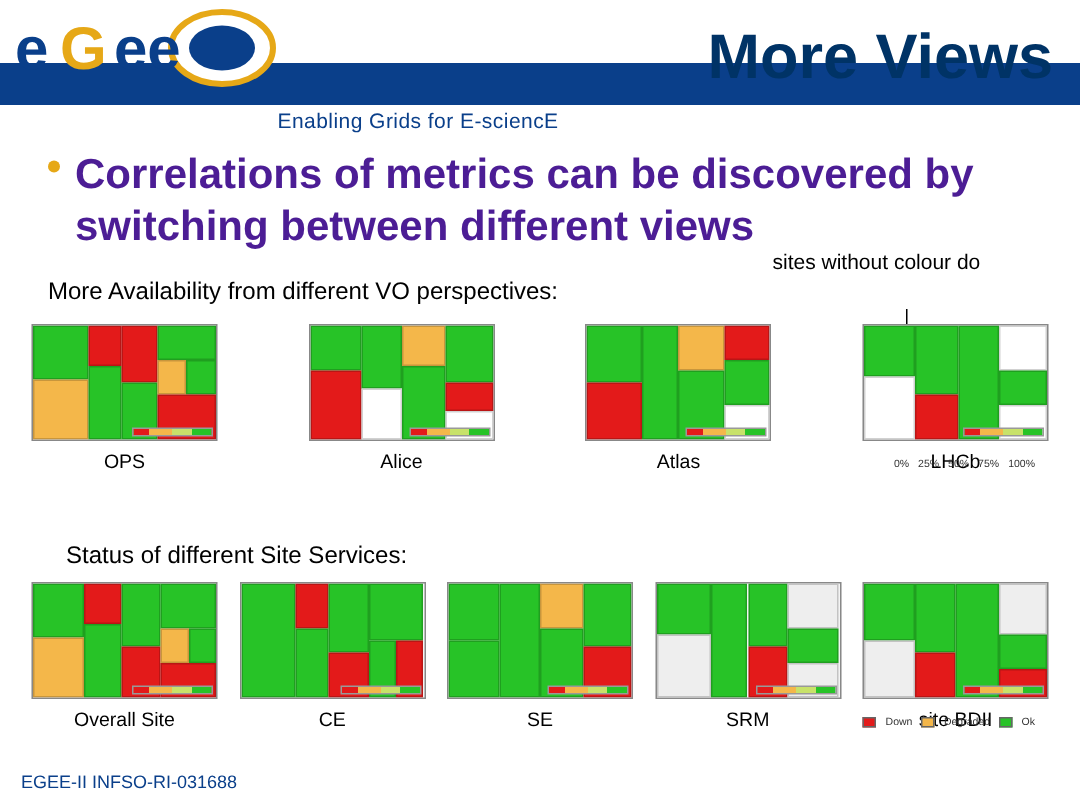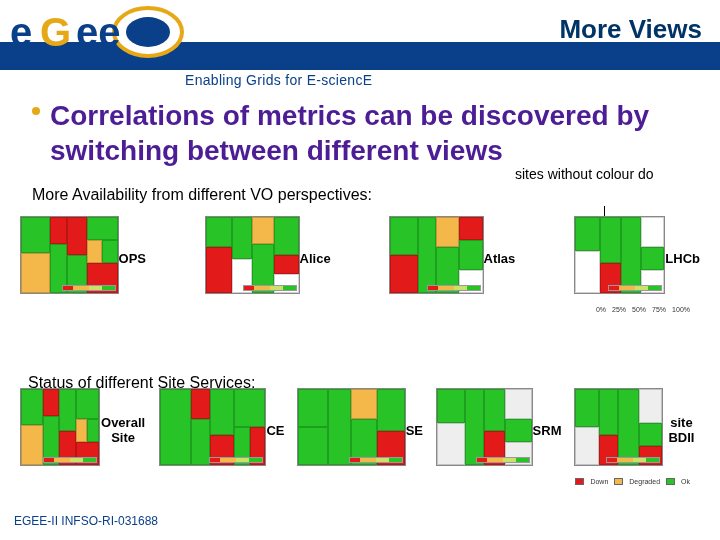--- a/index.html
+++ b/index.html
@@ -5,39 +5,39 @@
   * { box-sizing: border-box; margin: 0; padding: 0; }
   html, body { width: 720px; height: 540px; font-family: Arial, Helvetica, sans-serif; background:#fff; overflow:hidden; }
   .slide { position: relative; width: 720px; height: 540px; }
 
   
   .header-band { position: absolute; top: 0; left: 0; right: 0; height: 70px; }
   .header-blue { position:absolute; top:42px; left:0; right:0; height:28px; background:#0a3f8a; }
   .logo { position:absolute; top:6px; left:6px; width:180px; height:52px; }
   .logo svg { width:100%; height:100%; }
   .tagline { position:absolute; top:72px; left:185px; font-size:14px; color:#0a3f8a; letter-spacing:0.3px; }
-  .title { position:absolute; top:14px; right:18px; font-size:26px; font-weight:bold; color:#003366; }
+  .title { position:absolute; top:14px; right:18px; font-size:42px; font-weight:bold; color:#003366; }
 
   
   .bullet-row { position:absolute; top:98px; left:32px; right:20px; display:flex; }
   .bullet-dot { width:8px; height:8px; border-radius:50%; background:#e6a817; margin-top:9px; margin-right:10px; flex-shrink:0; }
   .bullet-text { font-size:28px; font-weight:bold; color:#4c1d95; line-height:1.25; }
 
   .section-label { position:absolute; font-size:16px; color:#000; }
   #label-site-avail { top:186px; left:32px; }
-  #label-status { top:362px; left:28px;margin-top:12px; }
+  #label-status { top:362px; left:44px; }
 
   .annotation { position:absolute; top:166px; left:515px; font-size:14px; color:#000; line-height:1.15; width:190px; }
   .annot-line { position:absolute; top:206px; left:604px; width:1px; height:22px; background:#000; }
 
   
   .row { position:absolute; left:20px; right:20px; display:flex; justify-content:space-between; }
   #row1 { top:216px; }
   #row2 { top:388px; }
-  .panel { width:126px; display:flex; flex-direction:row; align-items:center;font-weight:bold; }
+  .panel { width:126px; display:flex; flex-direction:column; align-items:center; }
   .thumb { width:124px; height:78px; border:1px solid #888; position:relative; overflow:hidden; background:#f4f4f4; }
   .panel-label { margin-top:6px; font-size:13px; color:#000; text-align:center; }
 
   
   .cells { position:absolute; inset:0; }
   .c { position:absolute; border:1px solid rgba(0,0,0,0.18); }
   .g  { background:#27c327; }
   .r  { background:#e31a1a; }
   .o  { background:#f4b74a; }
   .w  { background:#ffffff; }

